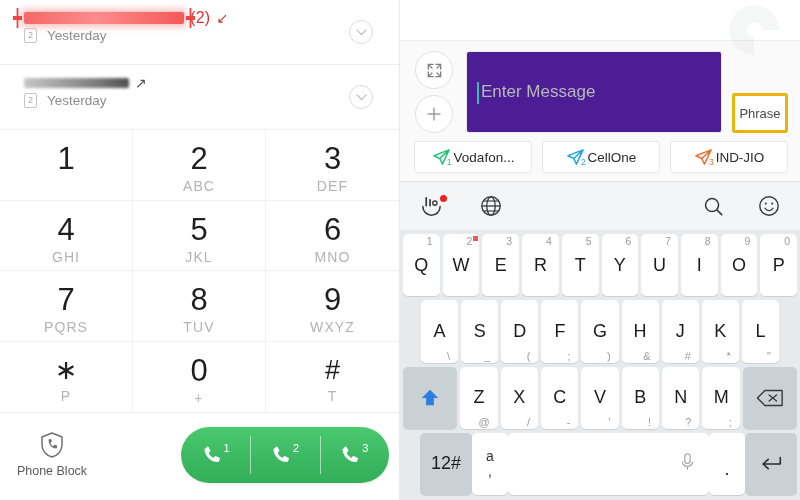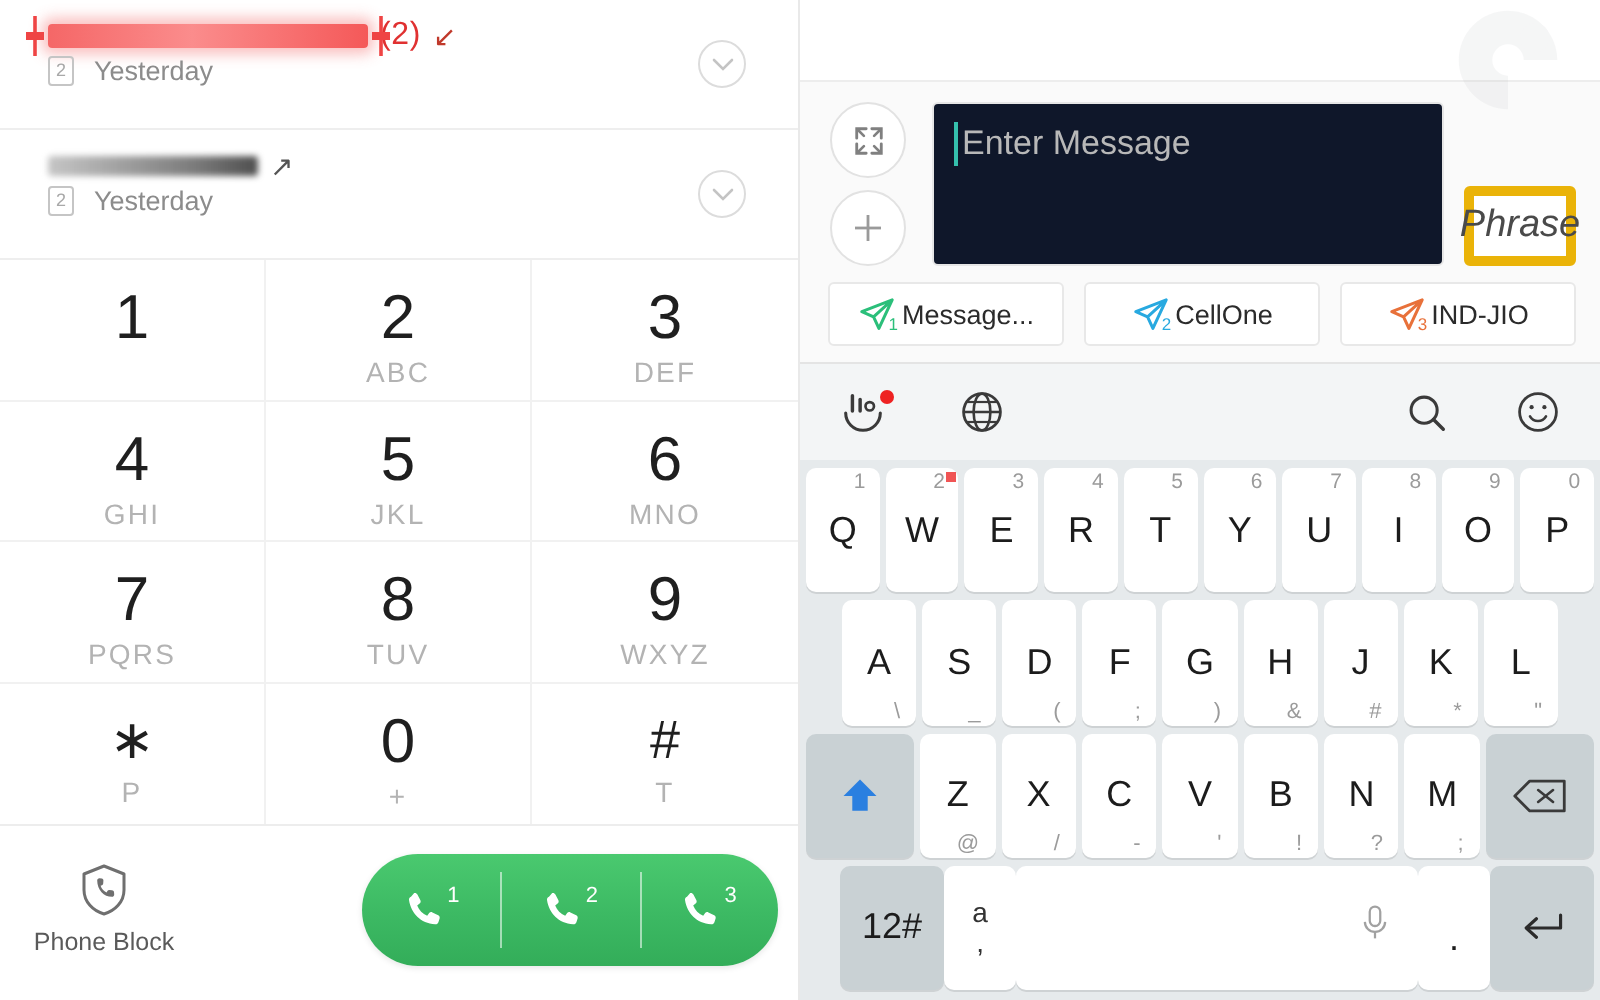--- a/index.html
+++ b/index.html
@@ -112,29 +112,29 @@
     background:#fafafa; border-top:1px solid #ededed; border-bottom:1px solid #e4e4e4;
     padding:10px 12px 8px 12px; display:flex; flex-direction:column; gap:8px;
   }
   .compose-row { display:flex; gap:10px; align-items:stretch; }
   .compose-side { width:44px; display:flex; flex-direction:column; justify-content:space-between; align-items:center; }
   .round-btn {
     width:38px; height:38px; border-radius:50%; border:1px solid #e2e2e2; background:#fff;
     display:flex; align-items:center; justify-content:center;
   }
   .msgbox {
-    flex:1; background:#0f172a; border:1px solid #e6e6e6; border-radius:3px;
-    min-height:82px; padding:8px 10px; position:relative; display:flex;
+    flex:1; background:#4c1d95; border:1px solid #e6e6e6; border-radius:3px;
+    min-height:82px; padding:8px 10px; position:relative; display:flex;align-items:center;
   }
   .caret { width:2px; background:#35c0ad; height:22px; margin-top:1px; margin-right:2px; }
   .msg-placeholder { color:#b8b8b8; font-size:17px; line-height:24px; }
   .phrase-btn {
-    align-self:flex-end; width:56px; height:40px; background:#fff; border:5px solid #eab308;
+    align-self:flex-end; width:56px; height:40px; background:#fff; border:3px solid #eab308;
     border-radius:3px; display:flex; align-items:center; justify-content:center;
-    font-size:19px; color:#4a4a4a;font-style:italic;
+    font-size:13px; color:#4a4a4a;
   }
   .sim-row { display:flex; gap:10px; padding-left:2px; }
   .sim-chip {
     flex:1; height:32px; background:#fff; border:1px solid #e8e8e8; border-radius:3px;
     display:flex; align-items:center; justify-content:center; gap:3px;
     font-size:13.5px; color:#2b2b2b;
   }
   .sim-chip .plane { position:relative; width:19px; height:19px; flex:none; }
   .sim-chip .pidx { font-size:8.5px; position:absolute; right:-1px; bottom:0px; }
 
@@ -350,21 +350,21 @@
       </div>
 
       <div class="sim-row">
         <div class="sim-chip">
           <span class="plane">
             <svg width="19" height="19" viewBox="0 0 20 20">
                 <path d="M18 2 L2 8.2 L8.2 11 L11 17 Z M8.2 11 L18 2" fill="none" stroke="#2bbf7a" stroke-width="1.6" stroke-linejoin="round"></path>
               </svg>
             <span class="pidx" style="color:#2bbf7a;">1</span>
           </span>
-          <span>Message...</span>
+          <span>Vodafon...</span>
         </div>
         <div class="sim-chip">
           <span class="plane">
             <svg width="19" height="19" viewBox="0 0 20 20">
                 <path d="M18 2 L2 8.2 L8.2 11 L11 17 Z M8.2 11 L18 2" fill="none" stroke="#28a9e0" stroke-width="1.6" stroke-linejoin="round"></path>
               </svg>
             <span class="pidx" style="color:#28a9e0;">2</span>
           </span>
           <span>CellOne</span>
         </div>

